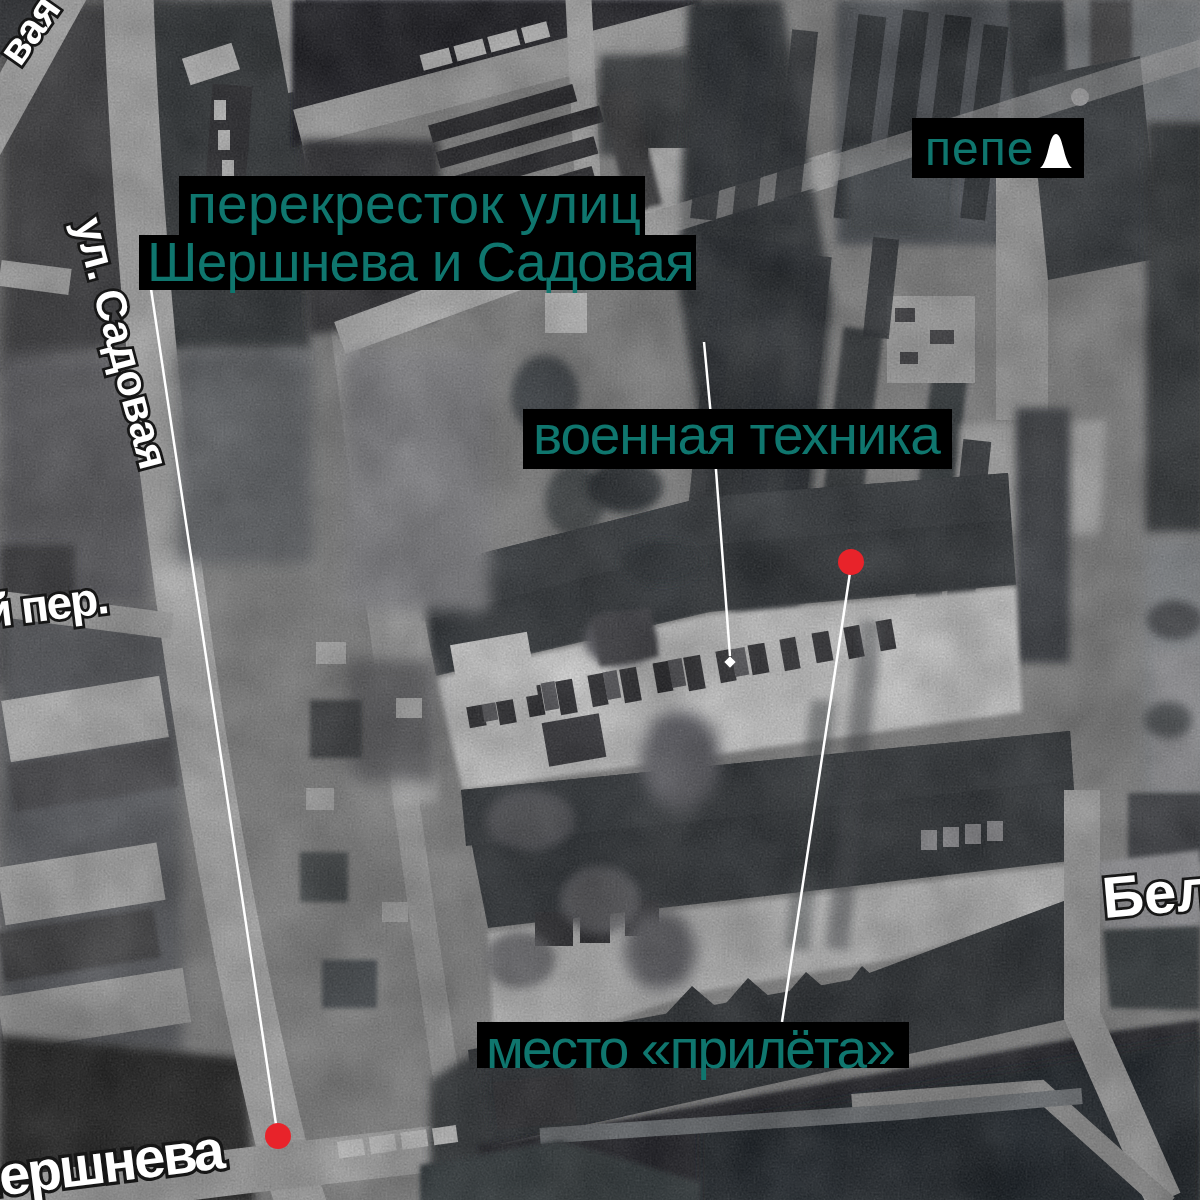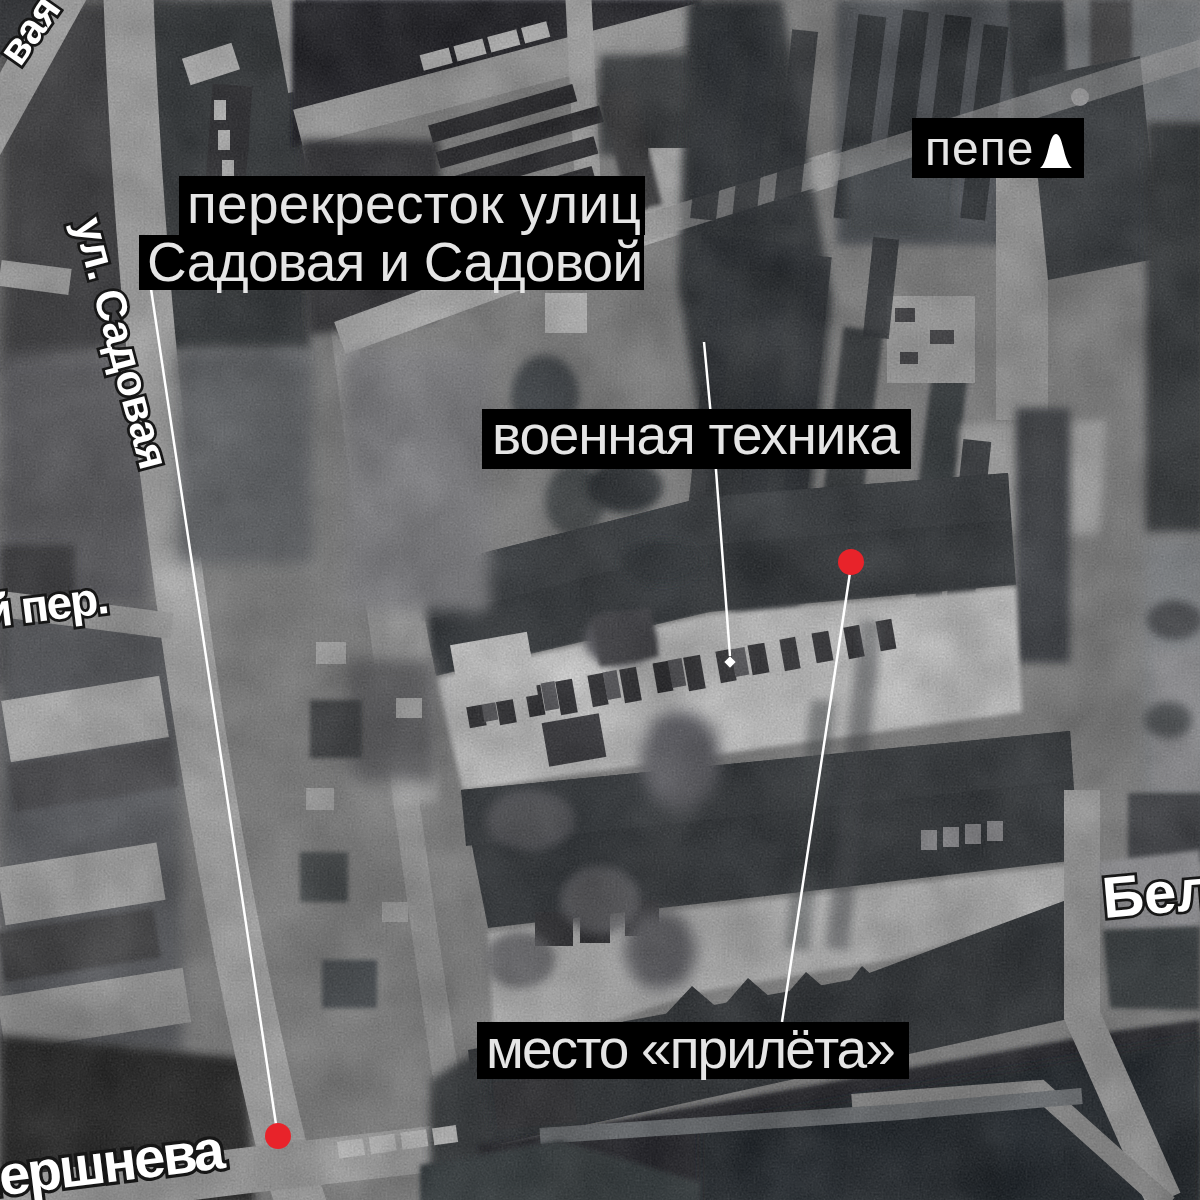--- a/index.html
+++ b/index.html
@@ -1,18 +1,18 @@
 <!DOCTYPE html>
 <html><head>
 <meta charset="utf-8">
 <style>
   html,body{margin:0;padding:0;background:#000;}
   #stage{position:relative;width:1200px;height:1200px;overflow:hidden;background:#8e8e8e;font-family:"Liberation Sans",sans-serif;}
   #bg{position:absolute;left:0;top:0;}
-  .lab{position:absolute;color:#e5e5e5;white-space:nowrap;}
+  .lab{position:absolute;color:#0f766e;white-space:nowrap;}
   .lab span{display:block;background:#000;}
 </style>
 </head>
 <body>
 <div id="stage">
 <svg id="bg" width="1200" height="1200" viewBox="0 0 1200 1200">
 <defs>
   <filter id="b2" x="-20%" y="-20%" width="140%" height="140%">
           <feGaussianBlur stdDeviation="2"></feGaussianBlur>
         </filter>
@@ -288,26 +288,26 @@
   <rect x="726" y="658" width="8" height="8" fill="#fff" transform="rotate(45 730 662)"></rect>
   <circle cx="851" cy="562" r="13" fill="#e8232a"></circle>
   <circle cx="278" cy="1136" r="13" fill="#e8232a"></circle>
 </g>
 </svg>
 
 <div class="lab" style="left:139px;top:176px;font-size:55px;line-height:56px;">
   <span style="display:inline-block;height:59px;padding:0 4px 0 8px;letter-spacing:0.3px;margin-left:40px;">перекресток улиц</span>
 </div>
 <div class="lab" style="left:139px;top:235px;font-size:55px;line-height:54px;">
-  <span style="display:inline-block;height:55px;padding:0 2px 0 8px;letter-spacing:-0.7px;">Садовая и Садовой</span>
+  <span style="display:inline-block;height:55px;padding:0 2px 0 8px;letter-spacing:-0.7px;">Шершнева и Садовая</span>
 </div>
 <div class="lab" style="left:482px;top:409px;font-size:55px;line-height:52px;">
-  <span style="display:inline-block;height:60px;padding:0 12px 0 10px;letter-spacing:-1.2px;">военная техника</span>
+  <span style="display:inline-block;height:60px;padding:0 12px 0 10px;letter-spacing:-1.2px;margin-left:41px;">военная техника</span>
 </div>
 <div class="lab" style="left:477px;top:1022px;font-size:55px;line-height:54px;">
-  <span style="display:inline-block;height:57px;padding:0 15px 0 9px;letter-spacing:-1.9px;">место «прилёта»</span>
+  <span style="display:inline-block;height:46px;padding:0 15px 0 9px;letter-spacing:-1.9px;">место «прилёта»</span>
 </div>
 <div class="lab" style="left:912px;top:118px;font-size:48px;line-height:61px;">
   <span style="display:inline-block;height:60px;padding:0 12px 0 13px;letter-spacing:1px;">пепе<svg width="32" height="34" viewBox="0 0 32 34" style="vertical-align:-3px;margin-left:6px;">
           <path d="M0,34 C4,32 7,21 9,13 C11,5 13,0 16,0 C19,0 21,5 23,13 C25,21 28,32 32,34 Z" fill="#fff"></path>
         </svg></span>
 </div>
 </div>
 
 </body></html>

